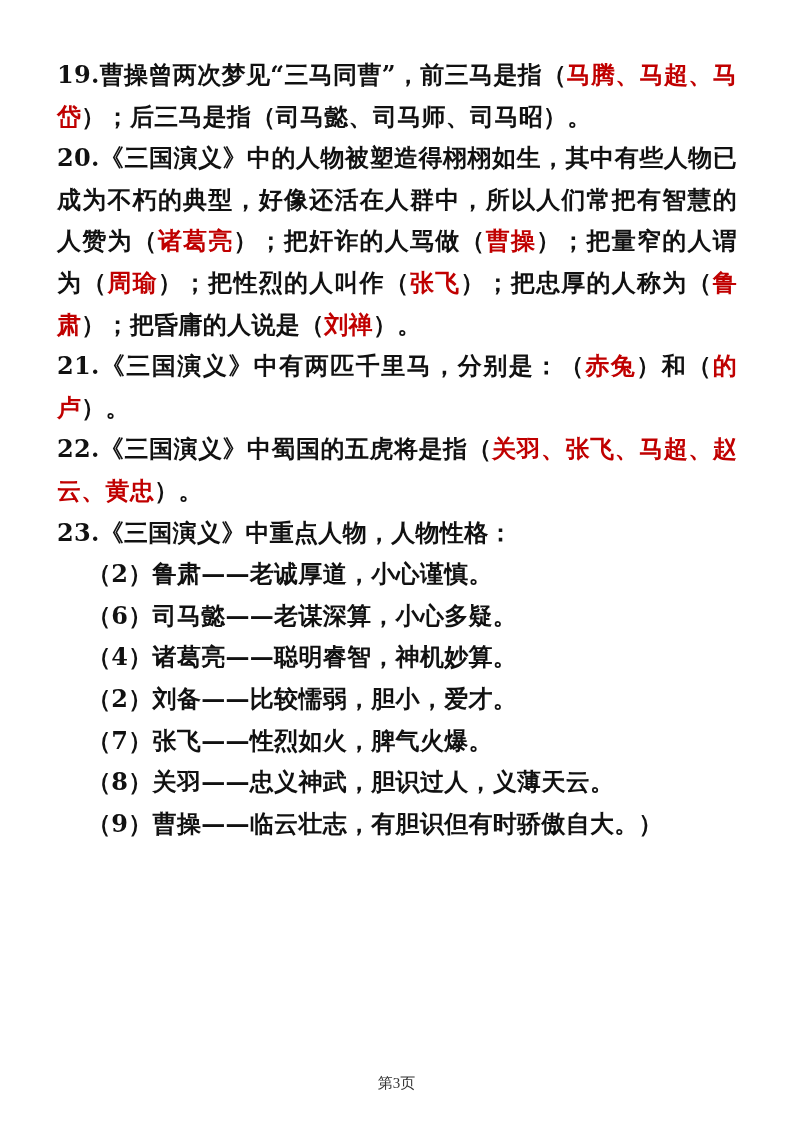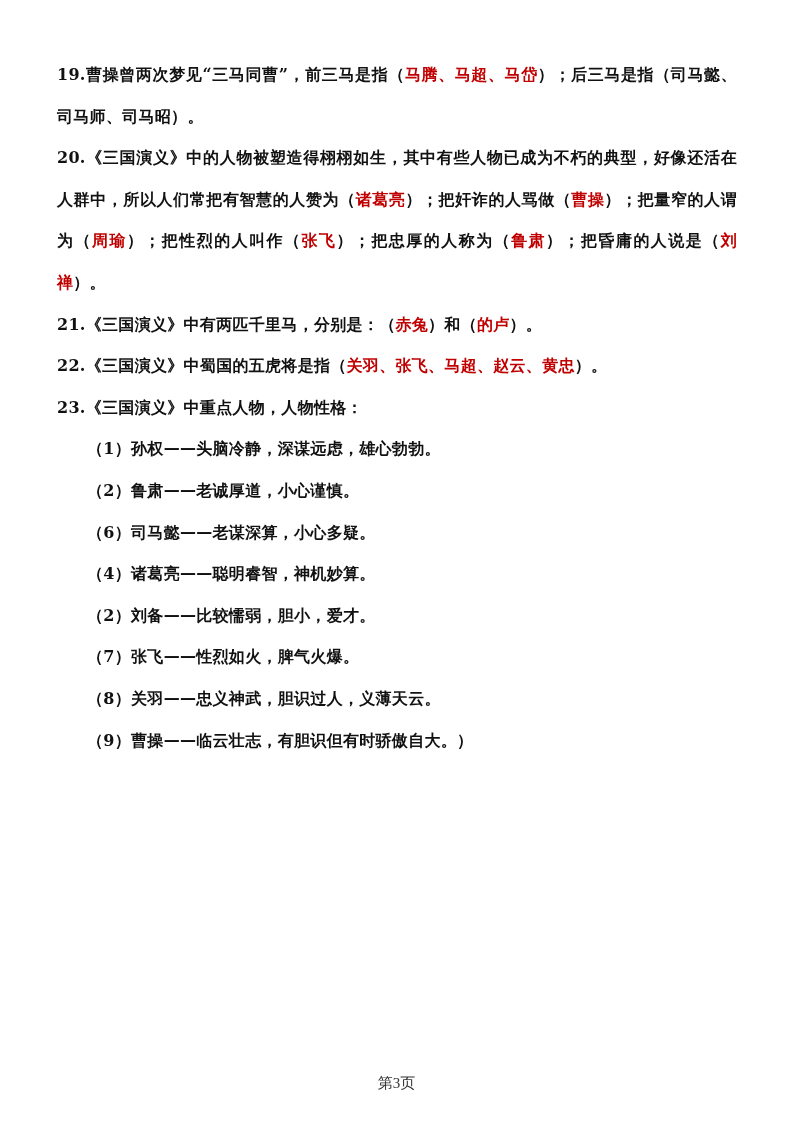--- a/index.html
+++ b/index.html
@@ -3,21 +3,21 @@
   <meta charset="utf-8">
   <style>
     html, body { margin: 0; padding: 0; background: #ffffff; }
     body {
       width: 793px; height: 1122px; position: relative; overflow: hidden;
       font-family: "DejaVu Serif", "Liberation Serif", serif;
       color: #111111;
     }
     .page { position: absolute; left: 57px; top: 54px; width: 680px; }
     .para {
-      font-size: 16px; font-weight: bold; line-height: 41.6px;
+      font-size: 24px; font-weight: bold; line-height: 41.6px;
       text-align: justify; text-align-last: left; margin: 0;
       letter-spacing: 0.3px;
     }
     .hl { color: #c00000; }
     .sub { padding-left: 30px; }
     .footer {
       position: absolute; left: 0; width: 793px; top: 1074px;
       text-align: center; font-size: 15px; color: #333333;
       font-family: "Liberation Serif", "DejaVu Serif", serif;
     }
@@ -34,21 +34,20 @@
   </p>
   <p class="para">
     <span>21.《三国演义》中有两匹千里马，分别是：（</span><span class="hl">赤兔</span><span>）和（</span><span class="hl">的卢</span><span>）。</span>
   </p>
   <p class="para">
     <span>22.《三国演义》中蜀国的五虎将是指（</span><span class="hl">关羽、张飞、马超、赵云、黄忠</span><span>）。</span>
   </p>
   <p class="para">
     <span>23.《三国演义》中重点人物，人物性格：</span>
   </p>
-  <p class="para sub">（1）孙权——头脑冷静，深谋远虑，雄心勃勃。</p>
   <p class="para sub">（2）鲁肃——老诚厚道，小心谨慎。</p>
   <p class="para sub">（6）司马懿——老谋深算，小心多疑。</p>
   <p class="para sub">（4）诸葛亮——聪明睿智，神机妙算。</p>
   <p class="para sub">（2）刘备——比较懦弱，胆小，爱才。</p>
   <p class="para sub">（7）张飞——性烈如火，脾气火爆。</p>
   <p class="para sub">（8）关羽——忠义神武，胆识过人，义薄天云。</p>
   <p class="para sub">（9）曹操——临云壮志，有胆识但有时骄傲自大。）</p>
 </div>
 
 <div class="footer">第3页</div>

